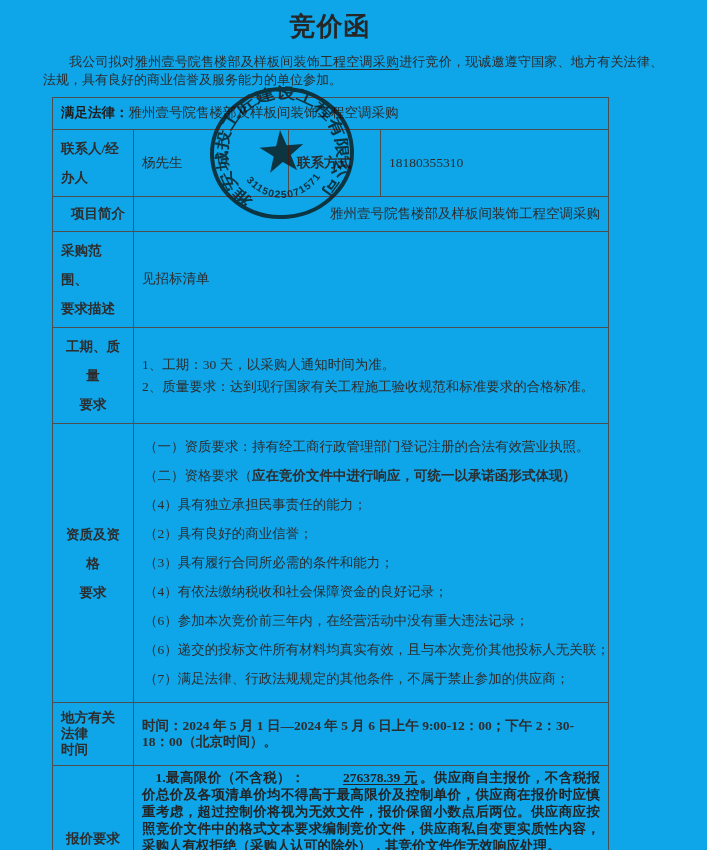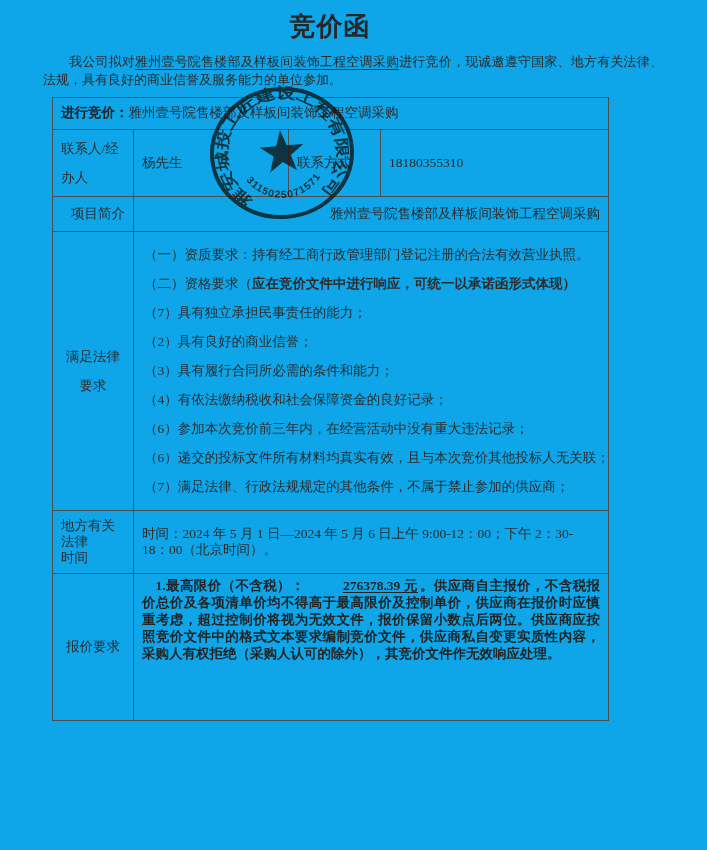--- a/index.html
+++ b/index.html
@@ -41,37 +41,37 @@
     table-layout:fixed;
     font-size:13.5px;
   }
   table.bid td {
     border:1px solid #4e4e4e;
     padding:4px 8px;
     vertical-align:middle;
     color:#2d2d2d;
     overflow:hidden;
   }
-  .lbl { font-weight:normal; white-space:pre-line; color:#1f1f1f; }
+  .lbl { font-weight:bold; white-space:pre-line; color:#1f1f1f; }
   .lbl-tall { line-height:2.15; }
   .lbl-center { text-align:center; }
   .inline-lbl { font-weight:bold; color:#1f1f1f; }
   .va-top { vertical-align:top; padding-top:8px; }
   .r1 td { height:32px; padding:5px 8px; }
   .r2 td { height:30px; padding:4px 8px; }
   .r3 td { height:60px; }
   .r4 td { height:35px;text-align:right; }
   .r5 td { height:55px; }
   .r6 td { height:59px; }
   .r6 .content { line-height:1.6; }
   .r7 td { height:279px; }
   .r7 td.content { vertical-align:top; padding:8px 10px; }
   .q-item { line-height:29px; white-space:nowrap; }
   .r8 td { height:32px; padding:1px 6px; line-height:1.18; }
-  .r8 .content { font-weight:normal; padding:15px 8px; }
+  .r8 .content { font-weight:bold; padding:15px 8px; }
   .r9 td { height:147px; }
   .r9 td.content { vertical-align:top; padding:3px 8px 4px; line-height:1.27; font-weight:bold; color:#242424; text-align:justify; }
   .r9 p { text-indent:1em; }
   .price { text-decoration:underline; text-underline-offset:2px; padding:0 2px;margin-left:36px; }
 
   .stamp {
     position:absolute;
     left:202px; top:80px;
     width:160px; height:146px;
     opacity:0.88;
@@ -92,46 +92,59 @@
   <table class="bid">
     <colgroup>
       <col style="width:81px">
         <col style="width:155px">
         <col style="width:92px">
         <col style="width:228px">
     </colgroup>
 
     <tbody>
         <tr class="r1">
-      <td colspan="4"><span class="inline-lbl">进行竞价：</span><span>雅州壹号院售楼部及样板间装饰工程空调采购</span></td>
+      <td colspan="4"><span class="inline-lbl">满足法律：</span><span>雅州壹号院售楼部及样板间装饰工程空调采购</span></td>
     </tr>
 
 
     <tr class="r3">
       <td class="lbl lbl-tall">联系人/经
 办人</td>
       <td class="va-top">杨先生</td>
       <td class="lbl va-top">联系方式</td>
       <td class="va-top">18180355310</td>
     </tr>
 
     <tr class="r4">
       <td class="lbl">项目简介</td>
       <td colspan="3">雅州壹号院售楼部及样板间装饰工程空调采购</td>
     </tr>
 
+    <tr class="r5">
+      <td class="lbl lbl-tall">采购范围、
+要求描述</td>
+      <td colspan="3" class="va-top">见招标清单</td>
+    </tr>
 
+    <tr class="r6">
+      <td class="lbl lbl-tall lbl-center">工期、质量
+要求</td>
+      <td colspan="3" class="content">
+        <div>1、工期：30 天，以采购人通知时间为准。</div>
+        <div>2、质量要求：达到现行国家有关工程施工验收规范和标准要求的合格标准。</div>
+      </td>
+    </tr>
 
     <tr class="r7">
-      <td class="lbl lbl-tall lbl-center">满足法律
+      <td class="lbl lbl-tall lbl-center">资质及资格
 要求</td>
       <td colspan="3" class="content">
         <div class="q-item"><span>（一）资质要求：持有经工商行政管理部门登记注册的合法有效营业执照。</span><b></b></div>
         <div class="q-item"><span>（二）资格要求（</span><b>应在竞价文件中进行响应，可统一以承诺函形式体现）</b></div>
-        <div class="q-item"><span>（7）具有独立承担民事责任的能力；</span><b></b></div>
+        <div class="q-item"><span>（4）具有独立承担民事责任的能力；</span><b></b></div>
         <div class="q-item"><span>（2）具有良好的商业信誉；</span><b></b></div>
         <div class="q-item"><span>（3）具有履行合同所必需的条件和能力；</span><b></b></div>
         <div class="q-item"><span>（4）有依法缴纳税收和社会保障资金的良好记录；</span><b></b></div>
         <div class="q-item"><span>（6）参加本次竞价前三年内，在经营活动中没有重大违法记录；</span><b></b></div>
         <div class="q-item"><span>（6）递交的投标文件所有材料均真实有效，且与本次竞价其他投标人无关联；</span><b></b></div>
         <div class="q-item"><span>（7）满足法律、行政法规规定的其他条件，不属于禁止参加的供应商；</span><b></b></div>
       </td>
     </tr>
 
     <tr class="r8">

